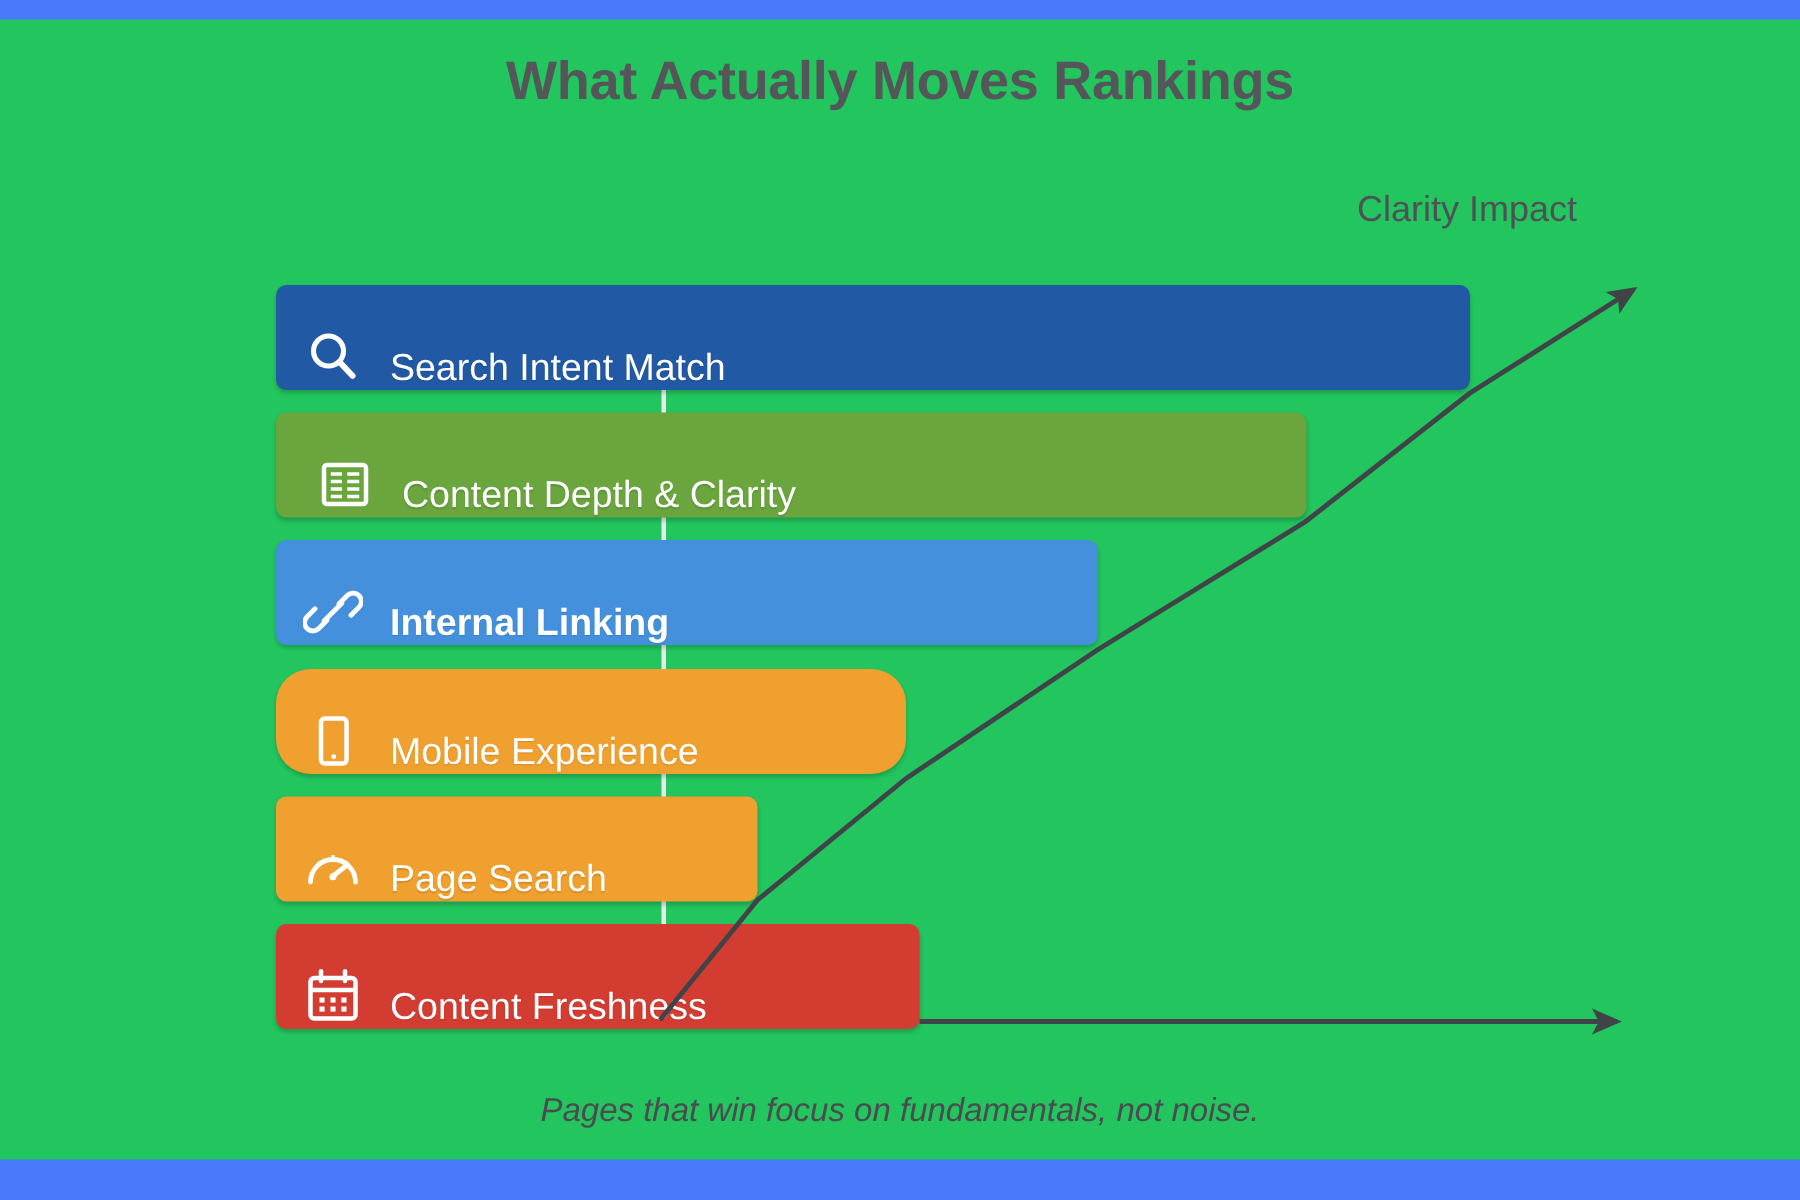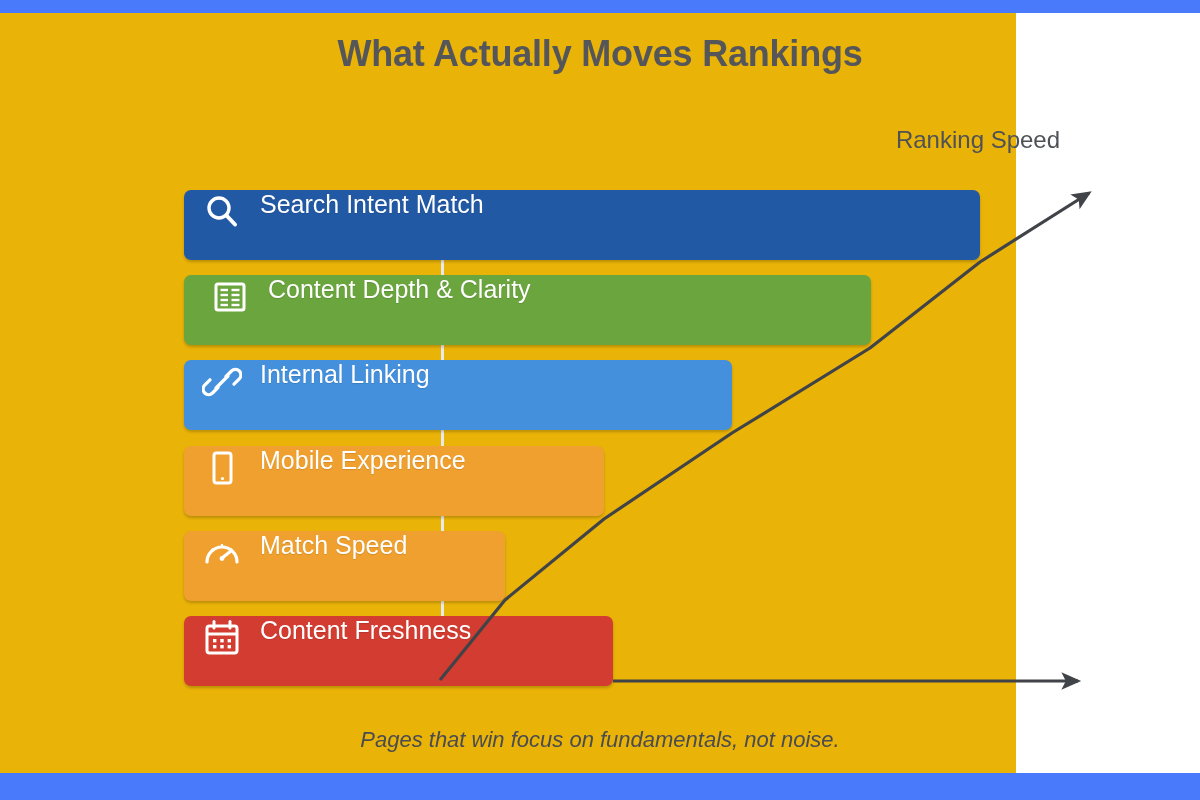--- a/index.html
+++ b/index.html
@@ -8,23 +8,23 @@
     background: #ffffff;
   }
   body {
     width: 1200px;
     height: 800px;
     overflow: hidden;
     font-family: "Liberation Sans", sans-serif;
   }
   #slide {
     position: relative;
-    width: 1016px;
+    width: 1200px;
     height: 800px;
-    background: #eab308;
+    background: #22c55e;
     box-sizing: border-box;
   }
   
   .band {
     position: absolute;
     left: 0;
     width: 1200px;
     background: #4a7afc;
   }
   .band-top    { top: 0;  height: 13px; }
@@ -70,21 +70,21 @@
     height: 490px;
     background: #e9e9e9;
   }
 
   .bar {
     position: absolute;
     left: 184px;
     height: 70px;
     border-radius: 7px;
     display: flex;
-    align-items: flex-start;
+    align-items: flex-end;
     box-shadow: 0 2px 3px rgba(0,0,0,0.20);
     box-sizing: border-box;
     padding-left: 16px;
   }
   .bar .bicon {
     width: 44px;
     height: 44px;
     flex: 0 0 44px;
     display: flex;
     align-items: center;
@@ -119,21 +119,21 @@
 </head>
 <body>
 
 <div id="slide">
 
   <div class="band band-top"></div>
   <div class="band band-bottom"></div>
 
   <div id="title">What Actually Moves Rankings</div>
 
-  <div id="axis-label">Ranking Speed</div>
+  <div id="axis-label">Clarity Impact</div>
 
   <div id="plot">
     <div id="gridline"></div>
 
     <div class="bar" style="top:190px;width:796px;background:#2259a5;">
       <span class="bicon">
         <svg width="40" height="40" viewBox="0 0 40 40">
           <circle cx="17" cy="16" r="10" fill="none" stroke="#ffffff" stroke-width="3.4"></circle>
           <line x1="24.5" y1="23.5" x2="33" y2="32.5" stroke="#ffffff" stroke-width="4" stroke-linecap="round"></line>
         </svg>
@@ -151,55 +151,55 @@
           <line x1="21.5" y1="18" x2="29.5" y2="18" stroke="#ffffff" stroke-width="2.4"></line>
           <line x1="10.5" y1="23" x2="18" y2="23" stroke="#ffffff" stroke-width="2.4"></line>
           <line x1="21.5" y1="23" x2="29.5" y2="23" stroke="#ffffff" stroke-width="2.4"></line>
           <line x1="10.5" y1="28" x2="18" y2="28" stroke="#ffffff" stroke-width="2.4"></line>
           <line x1="21.5" y1="28" x2="29.5" y2="28" stroke="#ffffff" stroke-width="2.4"></line>
         </svg>
       </span>
       <span class="blabel">Content Depth &amp; Clarity</span>
     </div>
 
-    <div class="bar" style="top:360px;width:548px;background:#4490dc;">
+    <div class="bar" style="top:360px;width:548px;background:#4490dc;font-weight:bold;">
       <span class="bicon">
         <svg width="40" height="40" viewBox="0 0 40 40">
           <g fill="none" stroke="#ffffff" stroke-width="3.2" stroke-linecap="round">
             <path d="M16 25.5 L10.5 31 a5.5 5.5 0 0 1 -7.8 -7.8 L8 17.8"></path>
             <path d="M24 14.5 L29.5 9 a5.5 5.5 0 0 1 7.8 7.8 L32 22.2"></path>
             <line x1="14" y1="26" x2="26" y2="14"></line>
           </g>
         </svg>
       </span>
       <span class="blabel">Internal Linking</span>
     </div>
 
-    <div class="bar" style="top:446px;width:420px;background:#f0a02e;">
+    <div class="bar" style="top:446px;width:420px;background:#f0a02e;border-radius:23px;">
       <span class="bicon">
         <svg width="40" height="40" viewBox="0 0 40 40">
           <rect x="12" y="5" width="17" height="30" rx="2.5" fill="none" stroke="#ffffff" stroke-width="3"></rect>
           <circle cx="20.5" cy="30.5" r="1.6" fill="#ffffff"></circle>
         </svg>
       </span>
       <span class="blabel">Mobile Experience</span>
     </div>
 
     <div class="bar" style="top:531px;width:321px;background:#f0a02e;">
       <span class="bicon">
         <svg width="40" height="40" viewBox="0 0 40 40">
           <path d="M5 29 A15 15 0 1 1 35 29" fill="none" stroke="#ffffff" stroke-width="3.2" stroke-linecap="round"></path>
           <line x1="20" y1="11" x2="20" y2="14" stroke="#ffffff" stroke-width="2.2"></line>
           <line x1="9.6" y1="16" x2="12.2" y2="17.5" stroke="#ffffff" stroke-width="2.2"></line>
           <line x1="30.4" y1="16" x2="27.8" y2="17.5" stroke="#ffffff" stroke-width="2.2"></line>
           <line x1="20" y1="25" x2="29" y2="18" stroke="#ffffff" stroke-width="3.2" stroke-linecap="round"></line>
           <circle cx="20" cy="25.5" r="2.4" fill="#ffffff"></circle>
         </svg>
       </span>
-      <span class="blabel">Match Speed</span>
+      <span class="blabel">Page Search</span>
     </div>
 
     <div class="bar" style="top:616px;width:429px;background:#d33c31;">
       <span class="bicon">
         <svg width="40" height="40" viewBox="0 0 40 40">
           <rect x="5" y="8" width="30" height="27" rx="2.5" fill="none" stroke="#ffffff" stroke-width="3"></rect>
           <line x1="5" y1="16" x2="35" y2="16" stroke="#ffffff" stroke-width="3"></line>
           <line x1="12" y1="3.5" x2="12" y2="10" stroke="#ffffff" stroke-width="3" stroke-linecap="round"></line>
           <line x1="28" y1="3.5" x2="28" y2="10" stroke="#ffffff" stroke-width="3" stroke-linecap="round"></line>
           <g fill="#ffffff">

